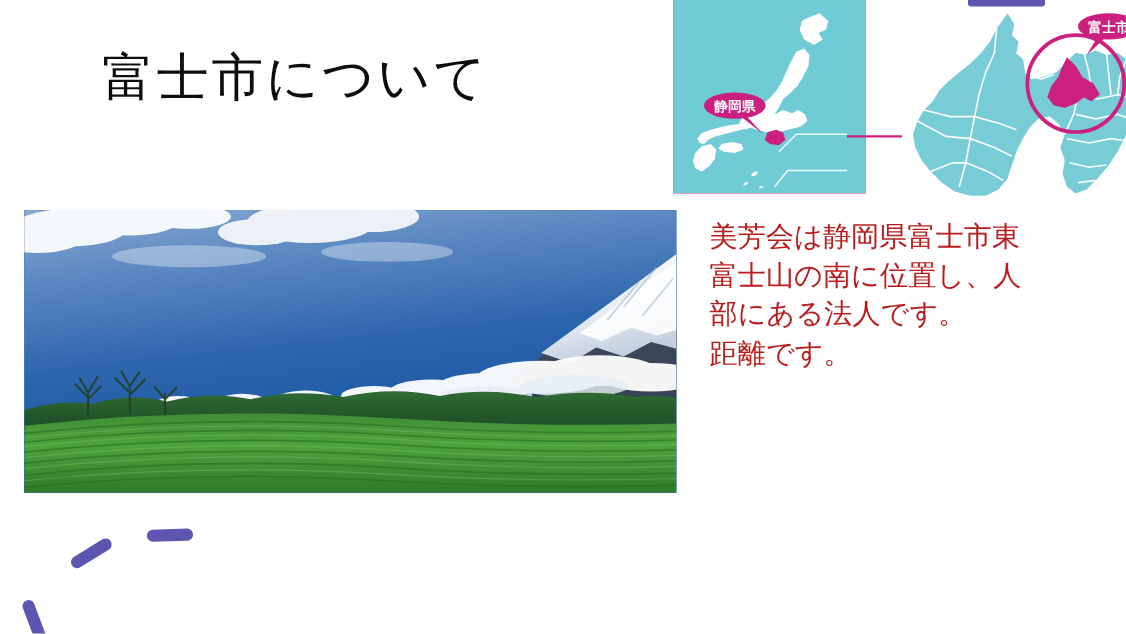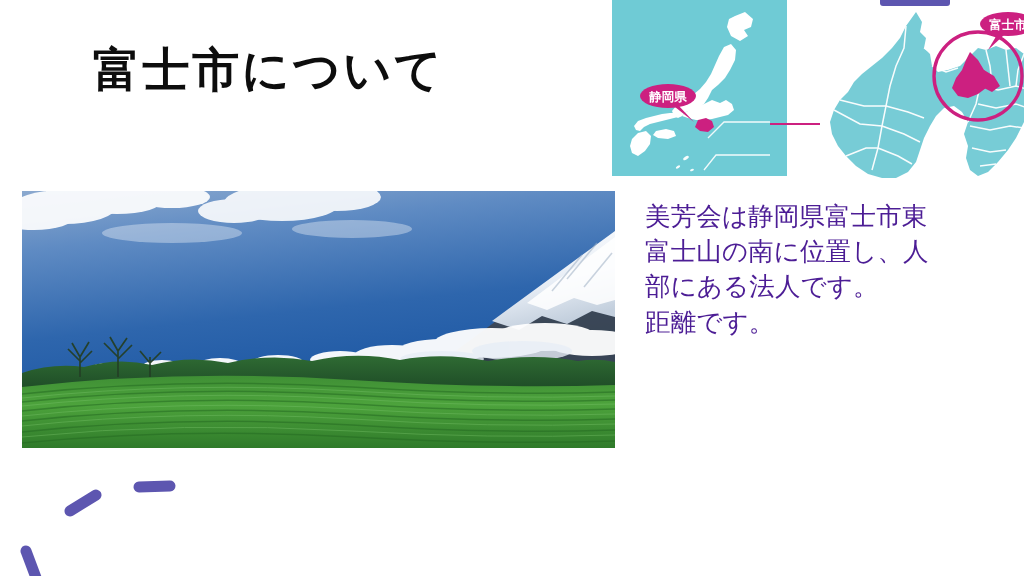--- a/index.html
+++ b/index.html
@@ -24,21 +24,21 @@
 
   
   .slide-title {
     position: absolute;
     left: 93px;
     top: 41px;
     font-size: 47px;
     line-height: 1.25;
     letter-spacing: 0.055em;
     color: #0d0d0d;
-    font-weight: 700;
+    font-weight: 400;
     white-space: nowrap;
   }
 
   
   .photo {
     position: absolute;
     left: 22px;
     top: 191px;
     width: 593px;
     height: 257px;
@@ -48,21 +48,21 @@
   .photo svg { display: block; width: 100%; height: 100%; }
 
   
   .body-text {
     position: absolute;
     left: 645px;
     top: 199px;
     width: 330px;
     font-size: 25.5px;
     line-height: 1.38;
-    color: #4c1d95;
+    color: #b91c1c;
     letter-spacing: 0.005em;
   }
   .body-text p { margin: 0; }
   .body-text p.spacer-before { margin-top: 1.35em; }
 
   
   .map-japan {
     position: absolute;
     left: 612px;
     top: 0px;

